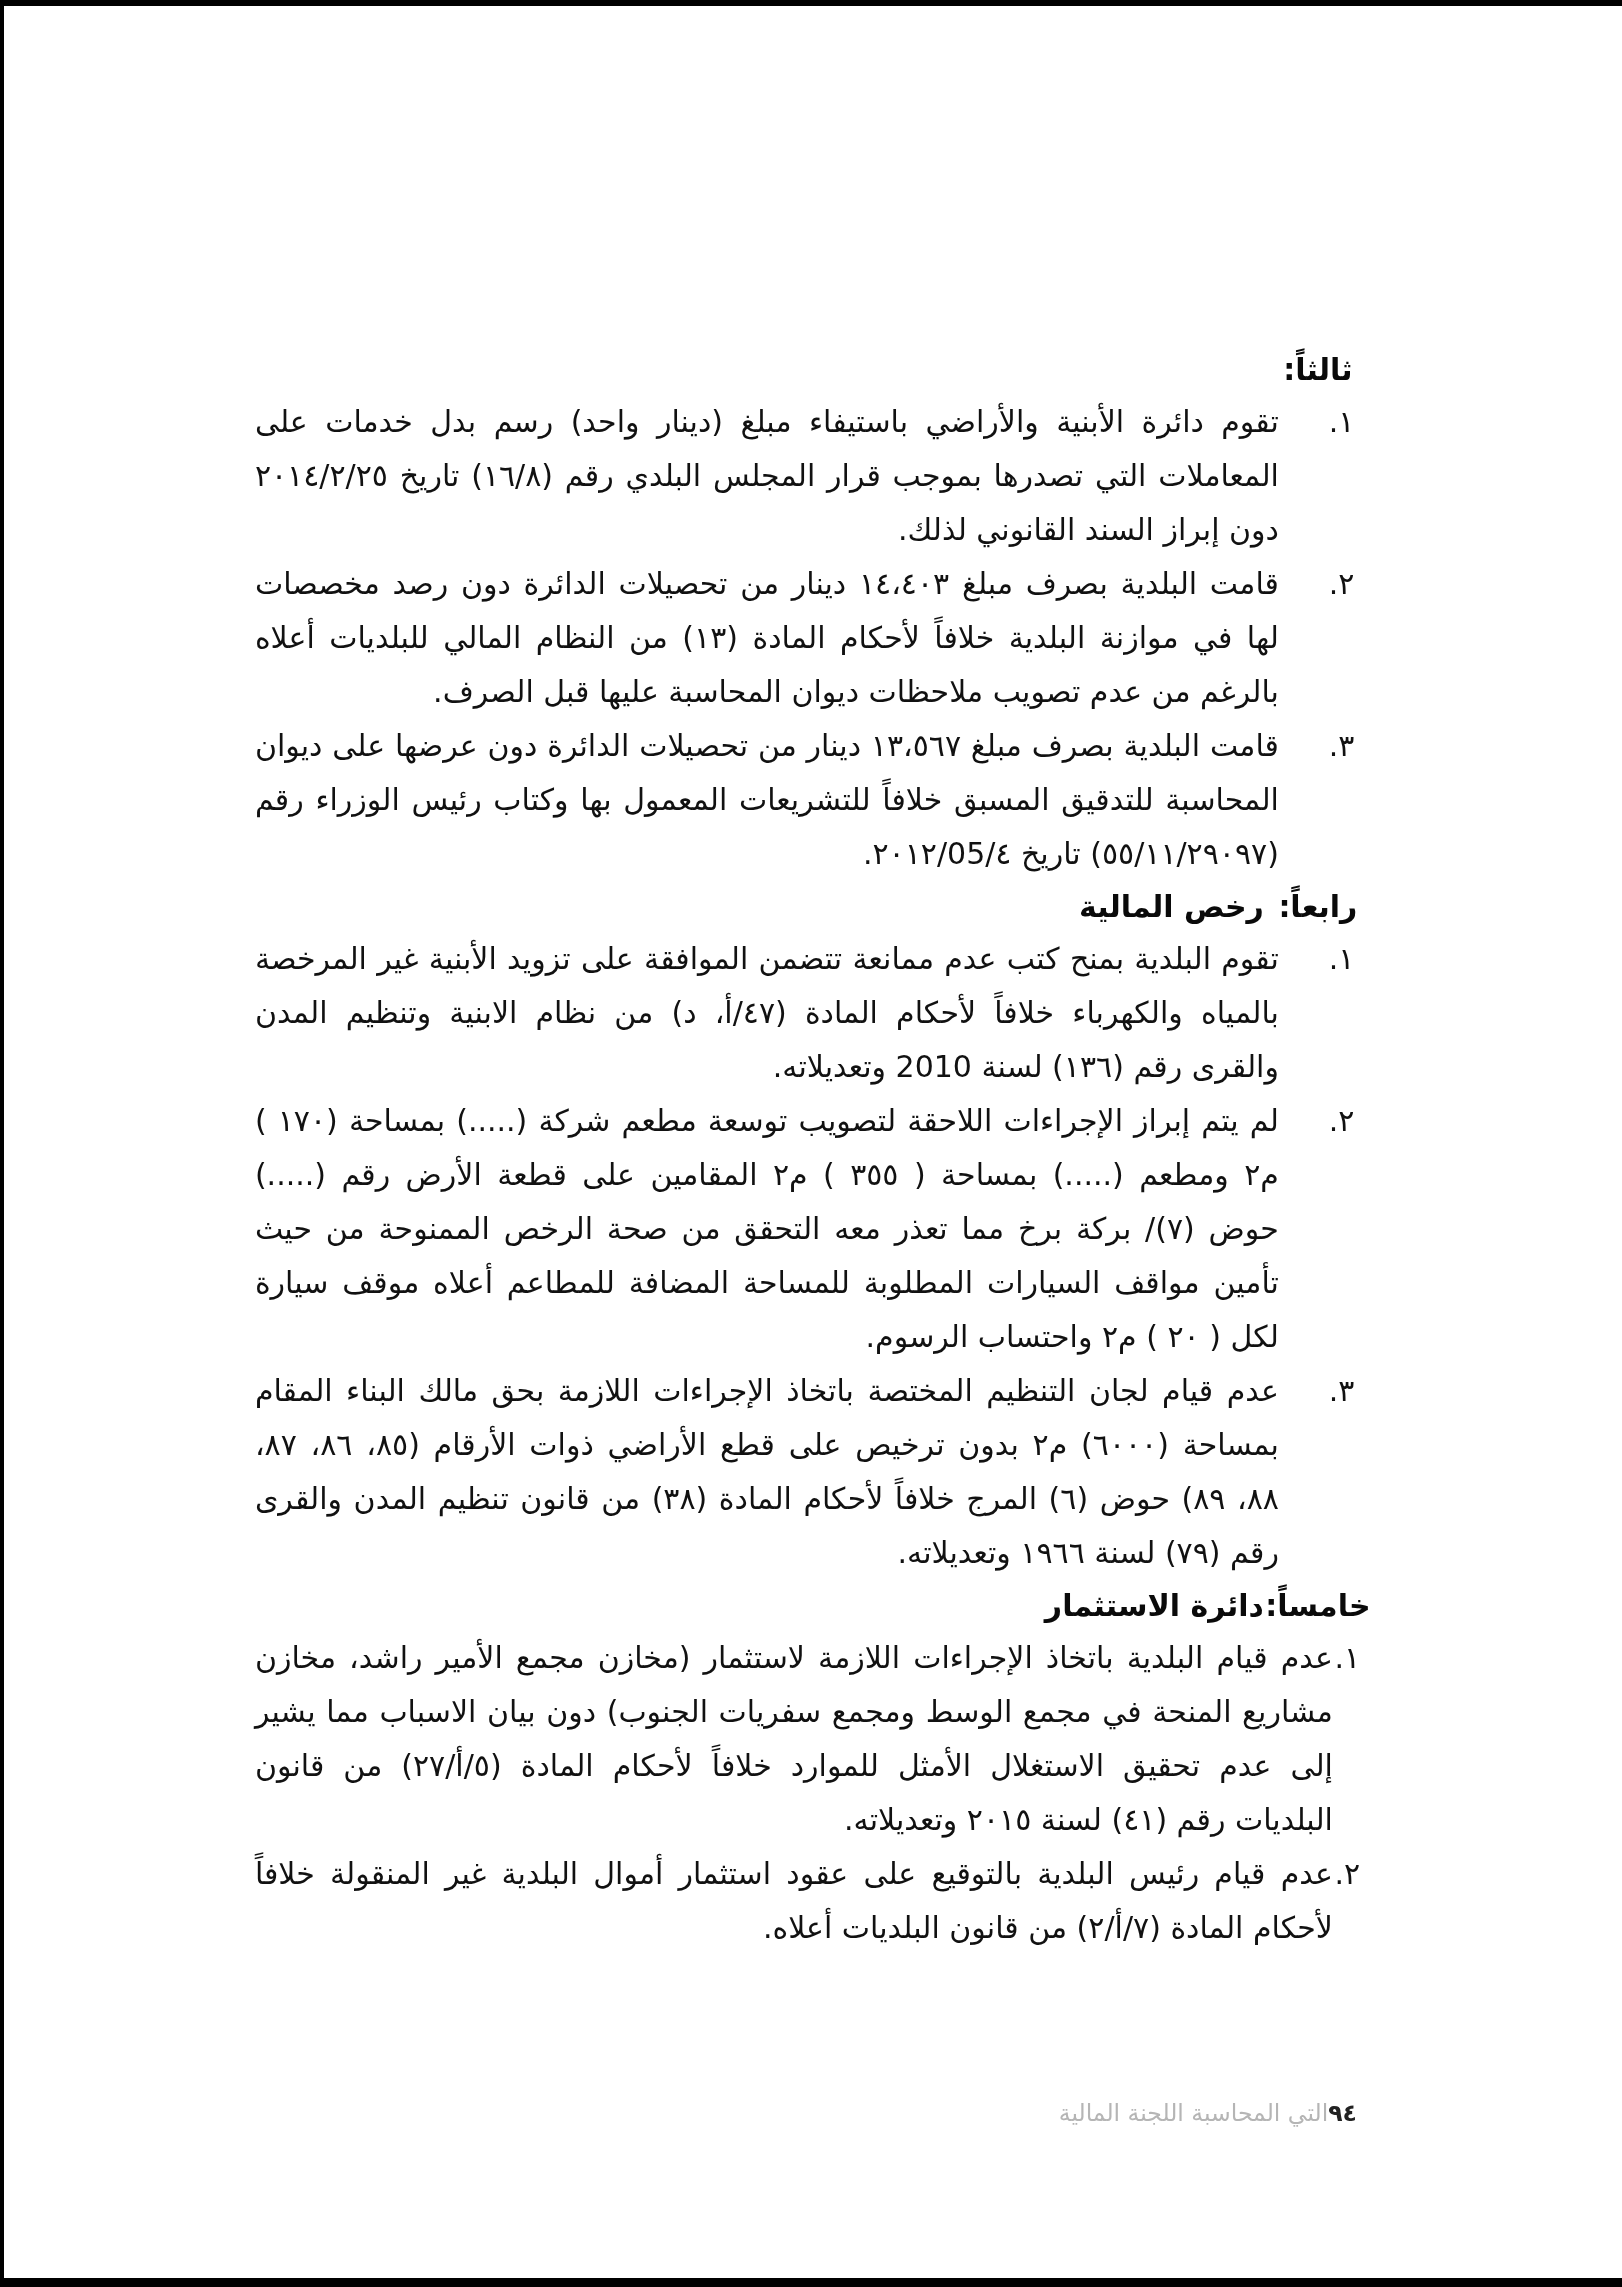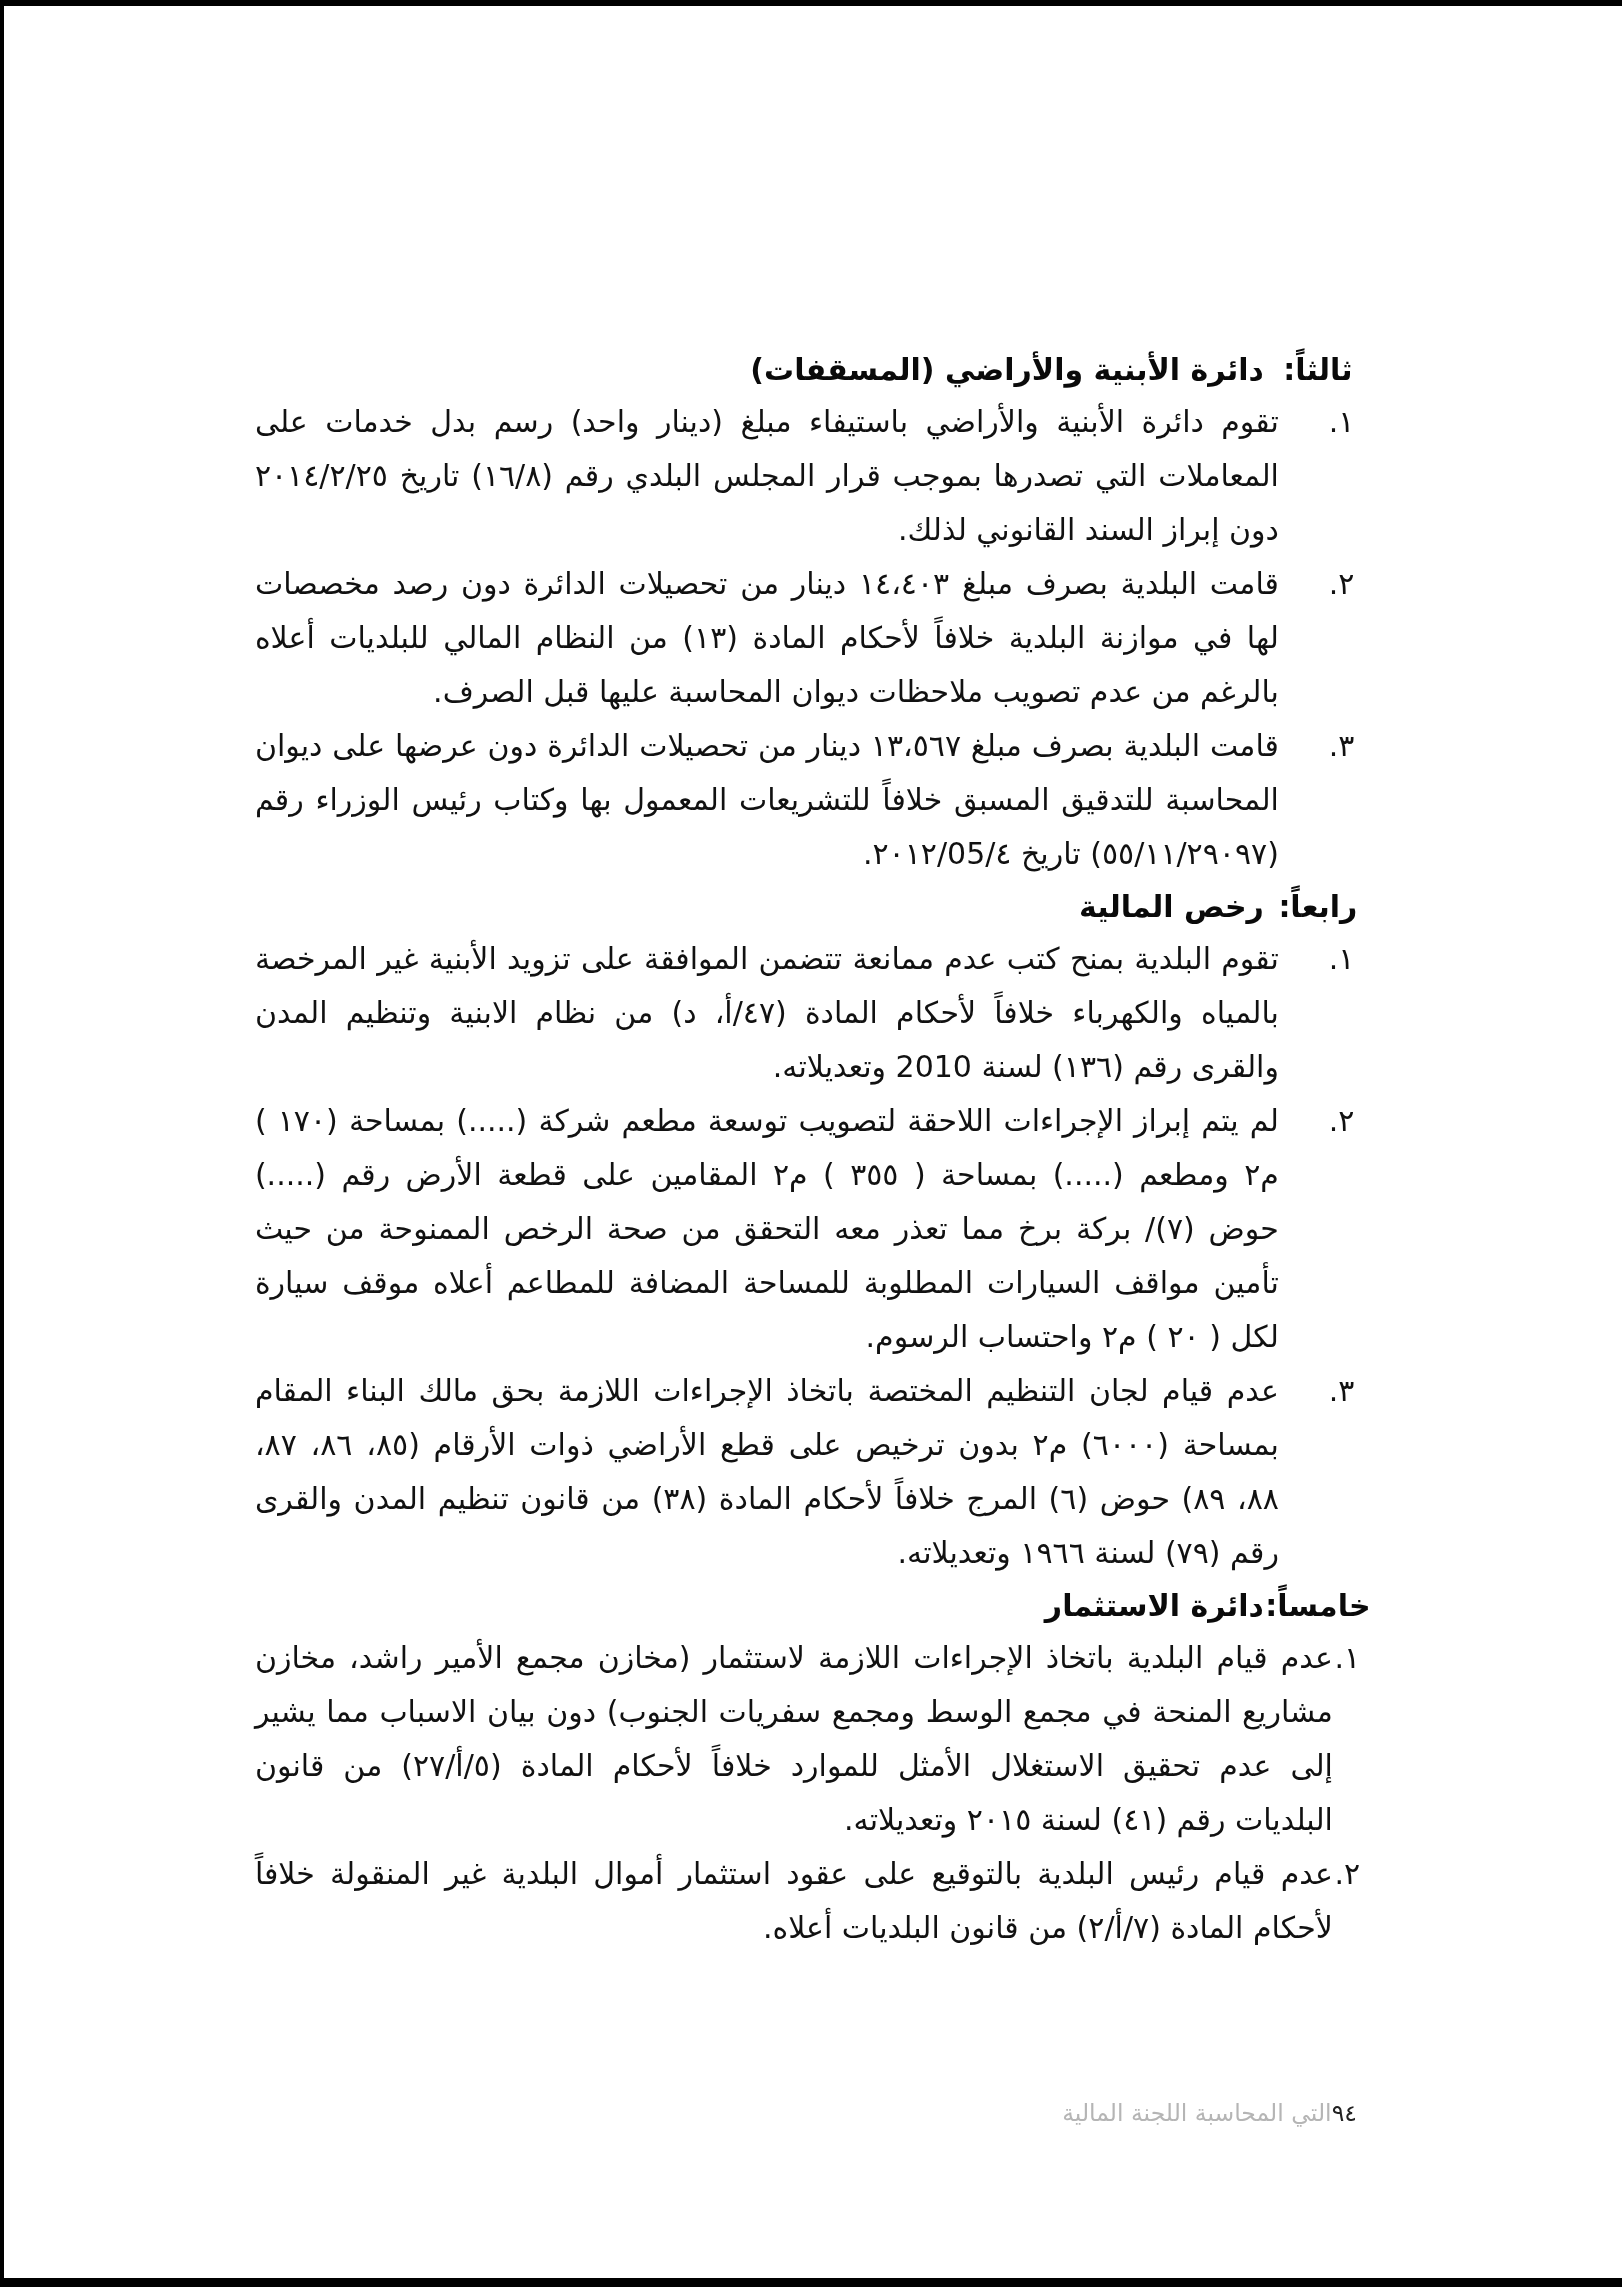--- a/index.html
+++ b/index.html
@@ -84,35 +84,34 @@
       top: 2093px;
       right: 265px;
       direction: rtl;
       font-size: 23.5px;
       letter-spacing: 5.9px;
       color: #b5b5b5;
       white-space: nowrap;
     }
     .footer .page-num {
       color: #222;
-      font-weight: normal;
+      font-weight: bold;
       letter-spacing: 0;
       text-align: right;
     }
   </style>
 </head>
 <body>
 
 <div class="page">
   <div class="content">
 
     <section>
       <h2 class="section-heading">
         <span class="sec-num">ثالثاً:</span>
-        <span class="sec-title">دائرة الأبنية والأراضي (المسقفات)</span>
       </h2>
       <ol class="items">
         <li class="item">
           <span class="marker">١.</span>
           <span class="text">تقوم دائرة الأبنية والأراضي باستيفاء مبلغ (دينار واحد) رسم بدل خدمات على المعاملات التي تصدرها بموجب قرار المجلس البلدي رقم (١٦/٨) تاريخ ٢٠١٤/٢/٢٥ دون إبراز السند القانوني لذلك.</span>
         </li>
         <li class="item">
           <span class="marker">٢.</span>
           <span class="text">قامت البلدية بصرف مبلغ ١٤،٤٠٣ دينار من تحصيلات الدائرة دون رصد مخصصات لها في موازنة البلدية خلافاً لأحكام المادة (١٣) من النظام المالي للبلديات أعلاه بالرغم من عدم تصويب ملاحظات ديوان المحاسبة عليها قبل الصرف.</span>
         </li>

